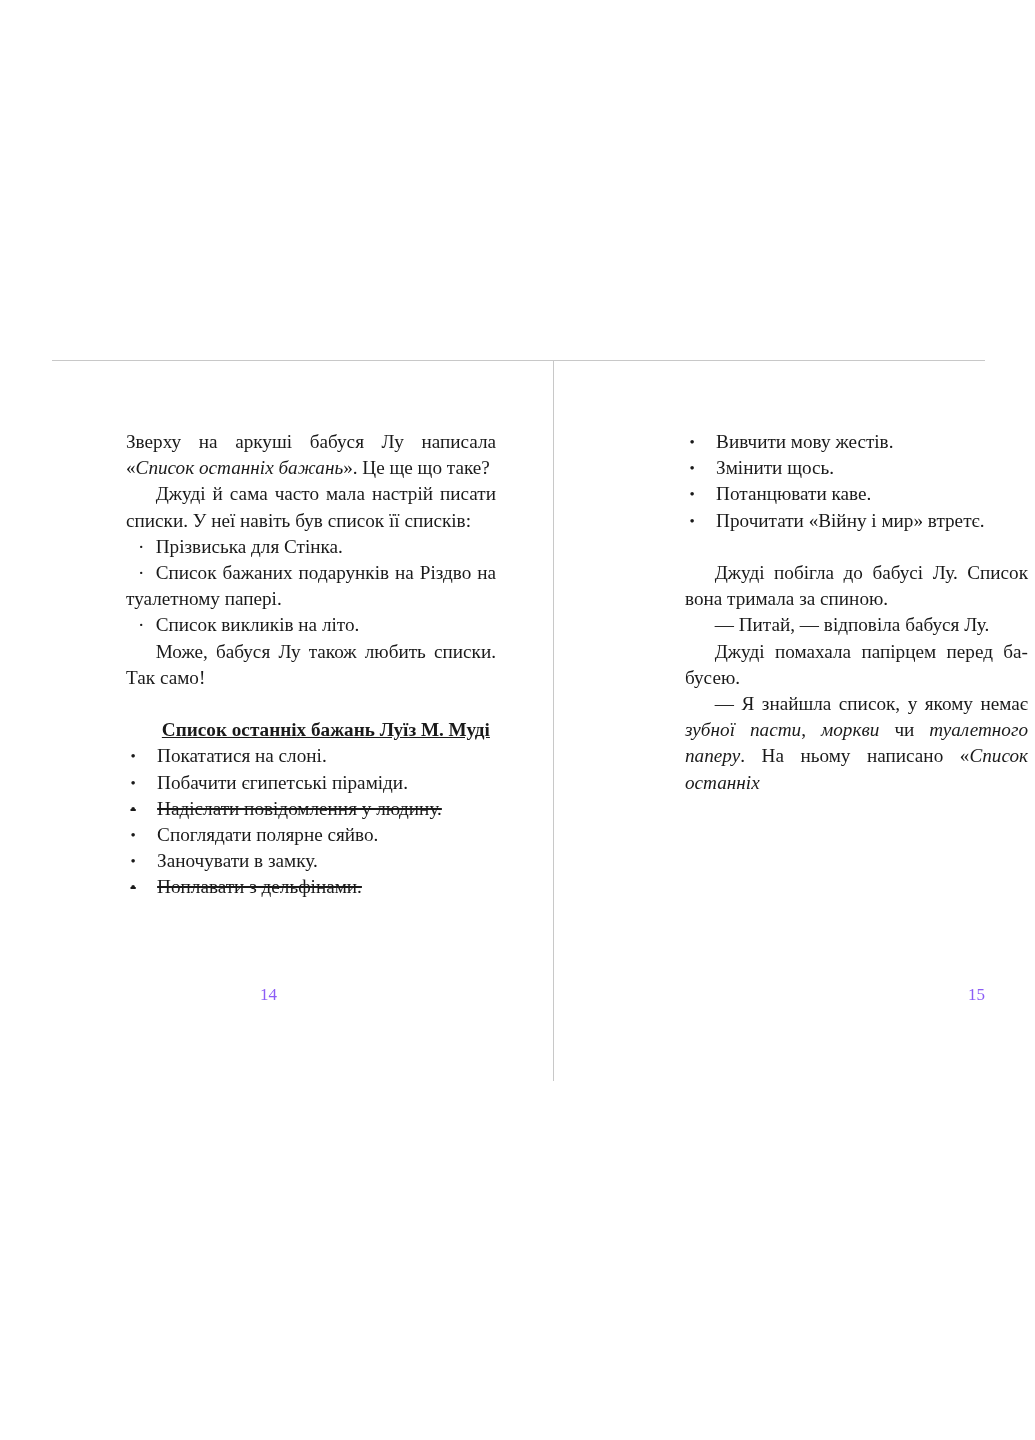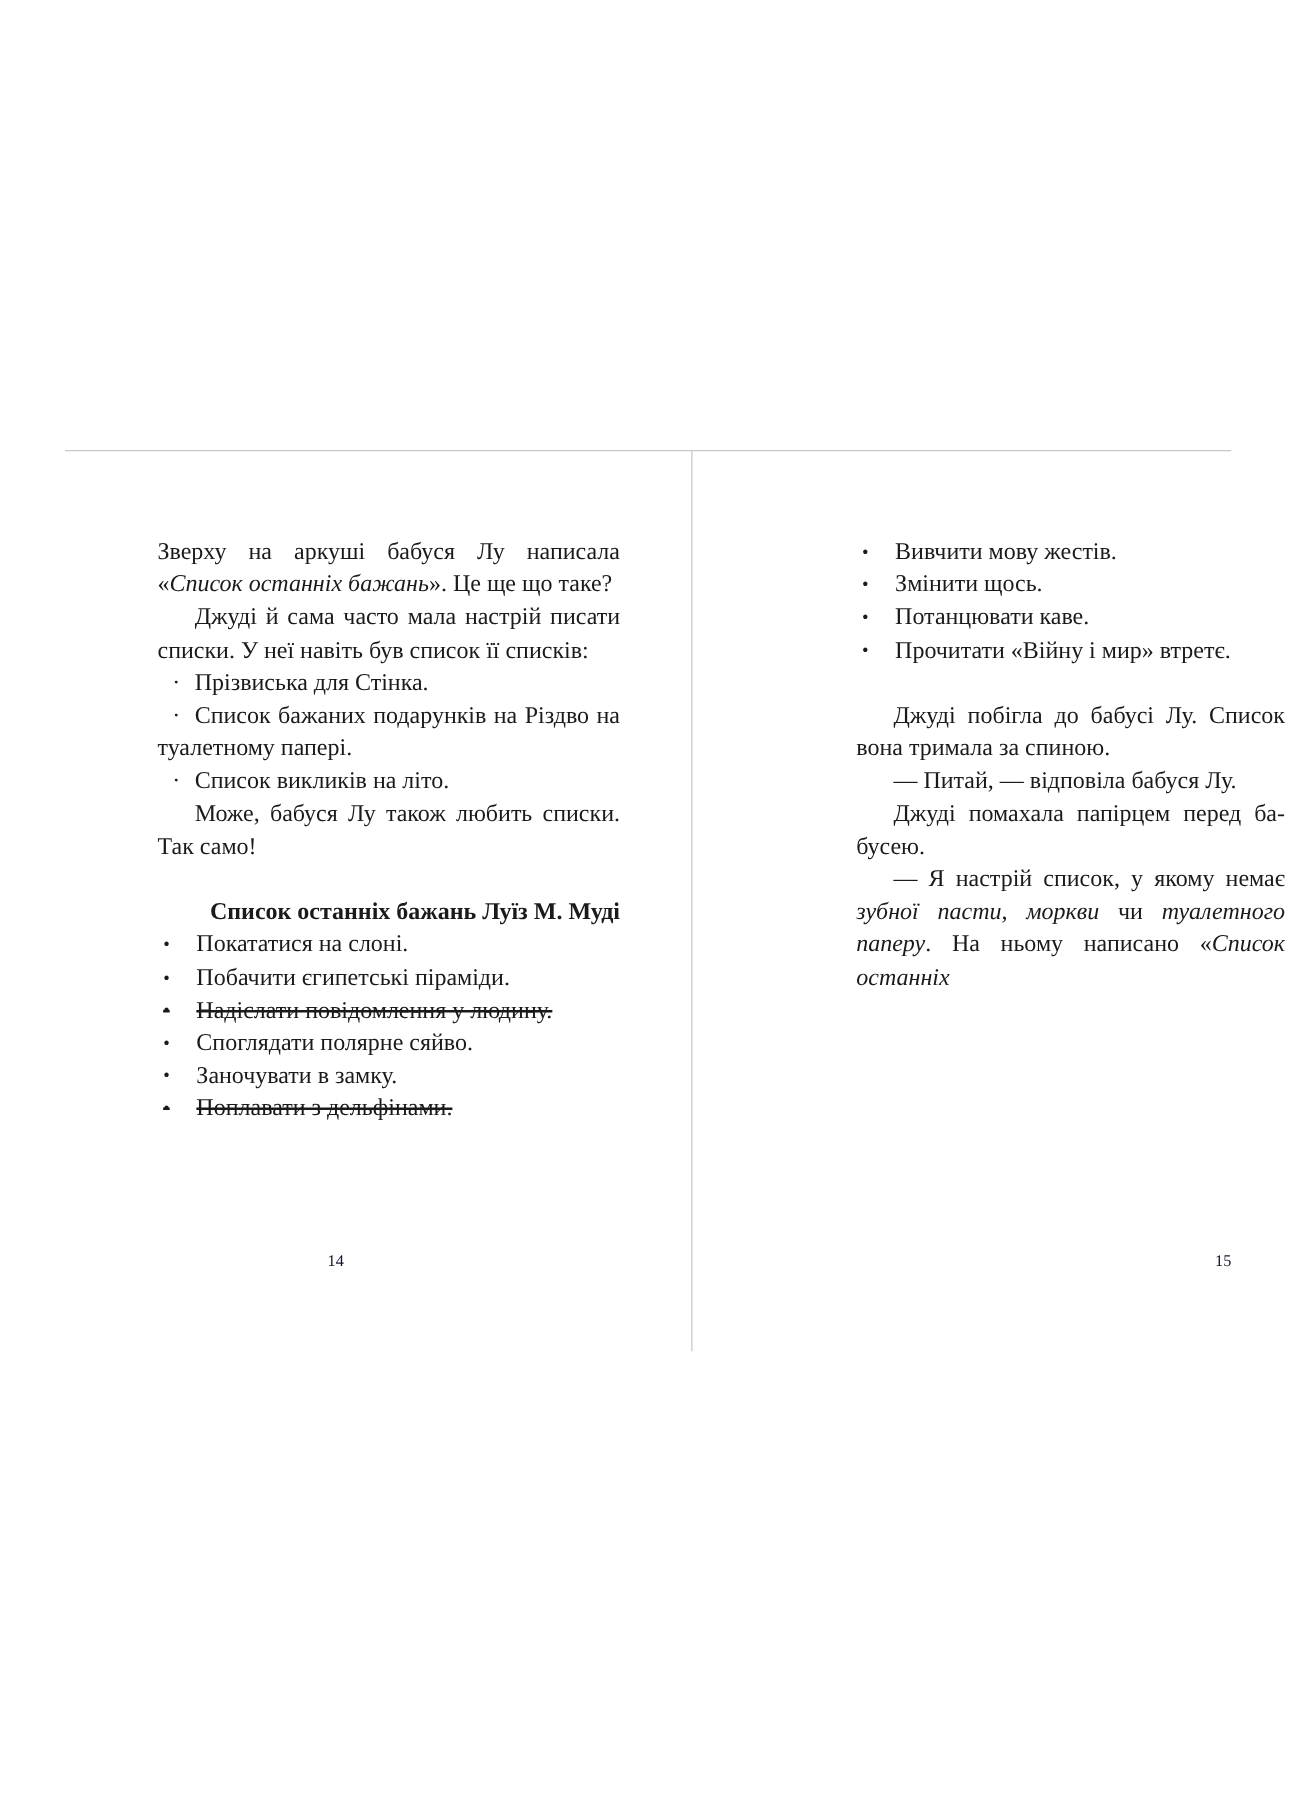--- a/index.html
+++ b/index.html
@@ -112,31 +112,32 @@
     text-decoration-color: #1a1a1a;
   }
   .bullet-list li.struck .marker {
     text-decoration: line-through;
     text-decoration-thickness: 1.5px;
   }
 
   .list-heading {
     font-weight: bold;
     text-indent: 1.55em;
-    text-align: right;
+    text-align: center;
+    text-decoration: underline;
   }
 
   .spacer { height: 26.2px; }
 
   .folio {
     position: absolute;
-    bottom: 64px;
-    font-size: 13px;
+    bottom: 76px;
+    font-size: 17px;
     font-family: "Liberation Serif", "DejaVu Serif", serif;
-    color: #0f172a;
+    color: #8b5cf6;
     font-feature-settings: "onum" 1;
   }
   .page-left .folio  { left: 0; width: 501px; text-align: center; text-indent: -68px; }
   .page-right .folio { left: 0; width: 431px; text-align: right; text-indent: 52px; }
 </style>
 </head>
 <body>
 
 <div class="spread">
 
@@ -186,19 +187,19 @@
 
       <div class="spacer"></div>
 
       <p class="indent">Джуді побігла до бабусі Лу. Список во­на тримала за спиною.</p>
 
 
       <p class="indent">— Питай, — відповіла бабуся Лу.</p>
 
       <p class="indent">Джуді помахала папірцем перед ба­бусею.</p>
 
-      <p class="indent"><span>— Я настрій список, у якому немає </span><i>зубної пасти</i><span>, </span><i>моркви</i><span> чи </span><i>туалетного папе­ру</i><span>. На ньому написано «</span><i>Список останніх</i></p>
+      <p class="indent"><span>— Я знайшла список, у якому немає </span><i>зубної пасти</i><span>, </span><i>моркви</i><span> чи </span><i>туалетного папе­ру</i><span>. На ньому написано «</span><i>Список останніх</i></p>
 
     </div>
     <div class="folio">15</div>
   </div>
 
 </div>
 
 </body></html>

